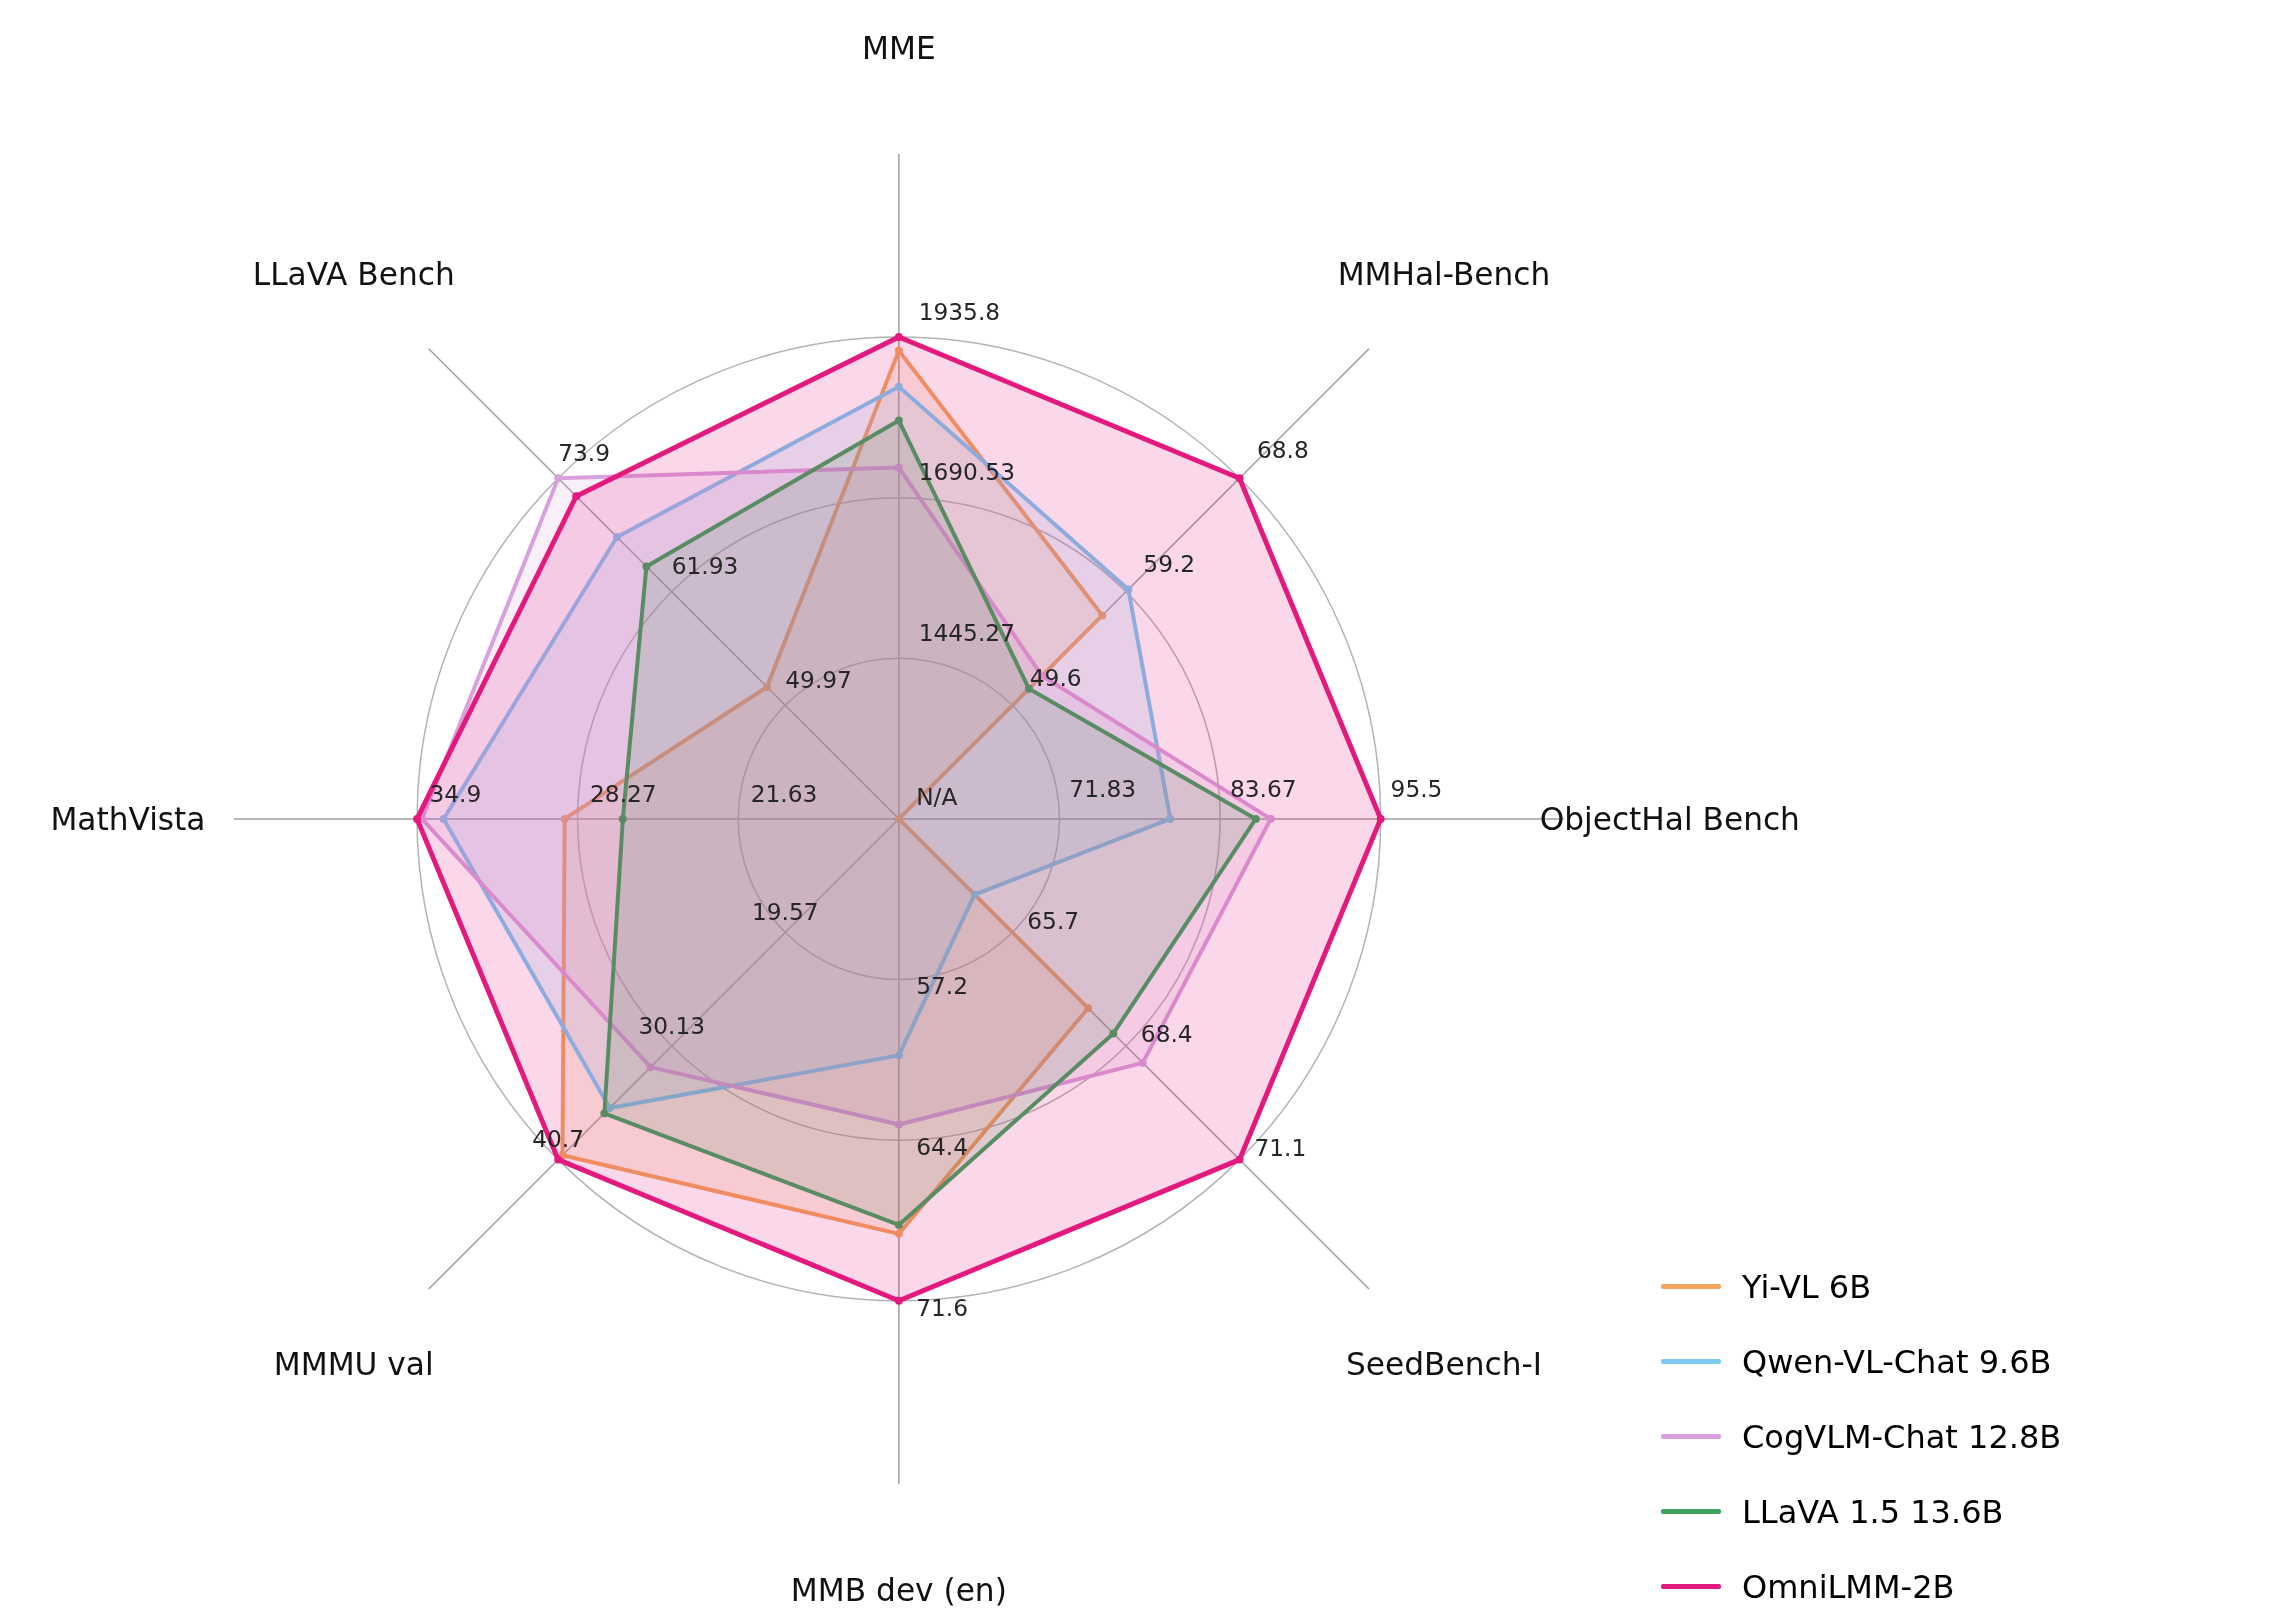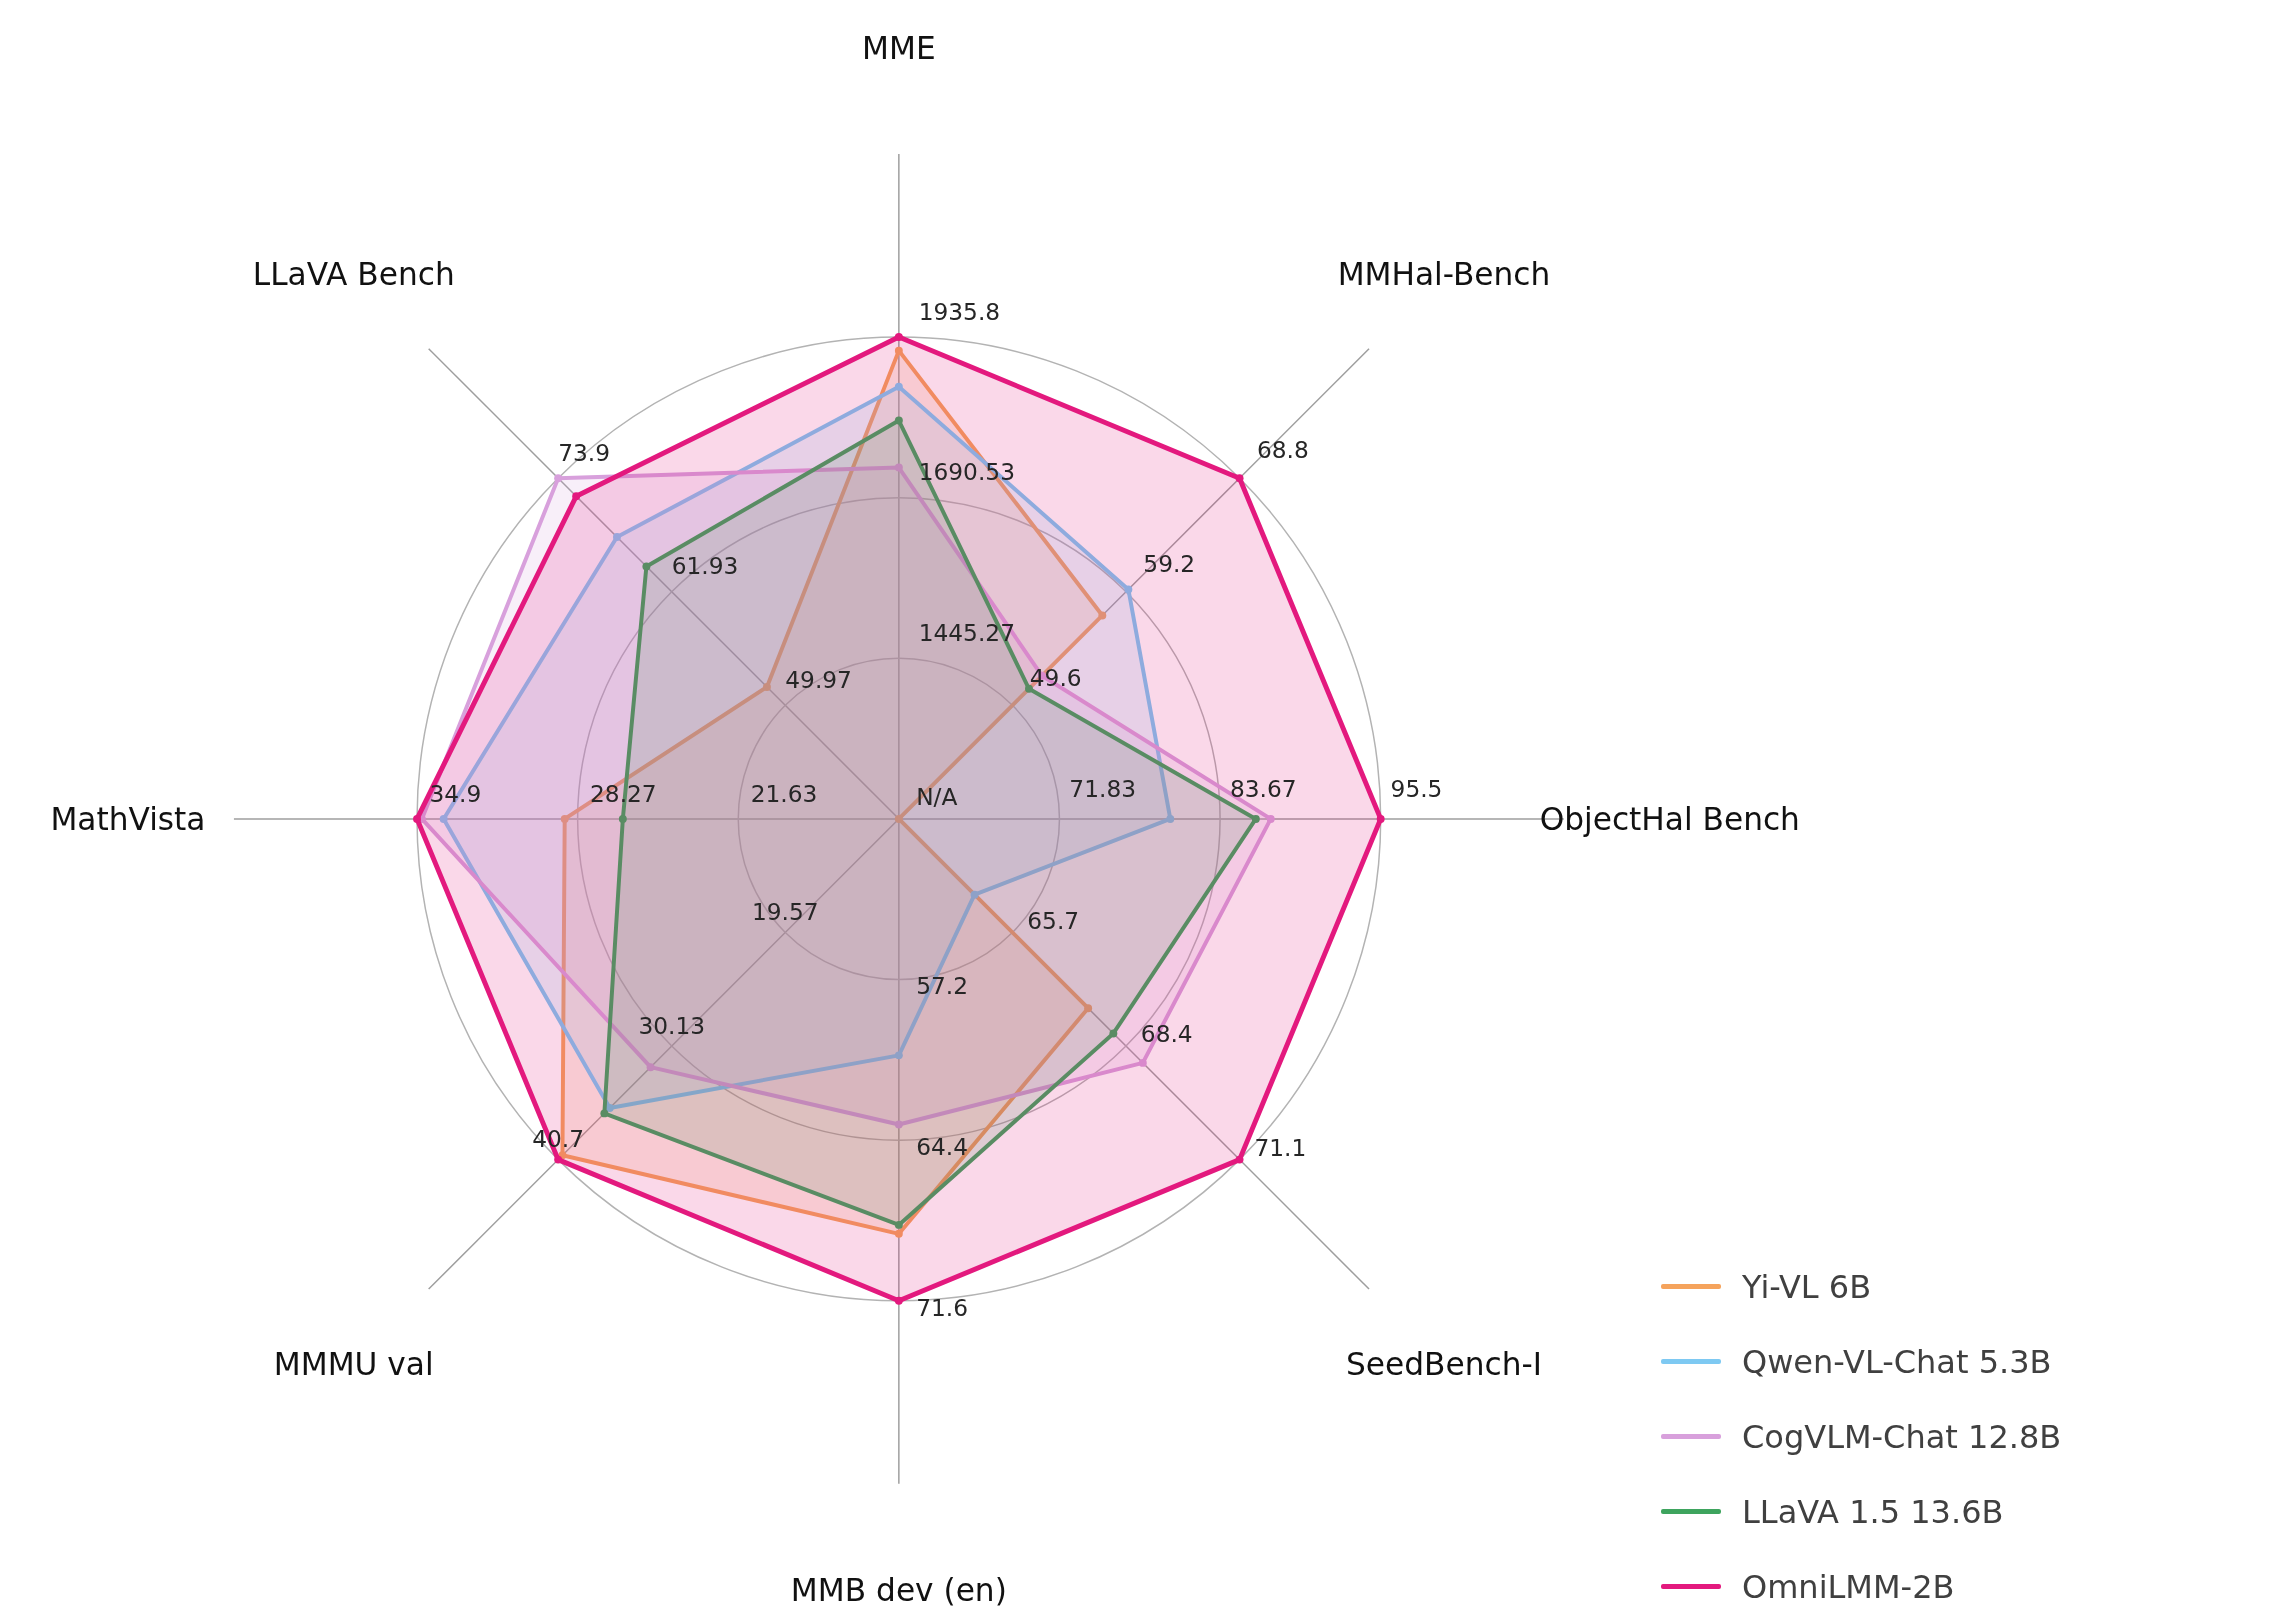--- a/index.html
+++ b/index.html
@@ -7,21 +7,21 @@
     width:2284px;height:1618px;background:#ffffff;position:relative;overflow:hidden;
     font-family:"DejaVu Sans", sans-serif;
   }
   #radar-svg{position:absolute;left:0;top:0;}
   .legend{
     position:absolute;left:1661px;top:1249px;
     display:flex;flex-direction:column;
   }
   .legend-row{display:flex;align-items:center;height:75px;}
   .swatch{display:inline-block;width:60px;height:5.5px;border-radius:2px;margin-right:21px;flex:0 0 auto;}
-  .legend-label{font-size:32px;color:#404040;white-space:nowrap;line-height:1;}
+  .legend-label{font-size:32px;color:#000000;white-space:nowrap;line-height:1;}
   text{font-family:"DejaVu Sans", sans-serif;}
 </style>
 </head>
 <body>
 
 <svg id="radar-svg" width="2284" height="1618" viewBox="0 0 4607 3264" xmlns="http://www.w3.org/2000/svg">
     <line x1="1813" y1="310.6400000000001" x2="1813" y2="2993.3599999999997" stroke="#9e9e9e" stroke-width="3"></line>
     <line x1="2761.4847520123876" y1="703.5152479876127" x2="864.5152479876127" y2="2600.4847520123876" stroke="#9e9e9e" stroke-width="3"></line>
     <line x1="3154.3599999999997" y1="1652" x2="471.6400000000001" y2="1652.0000000000002" stroke="#9e9e9e" stroke-width="3"></line>
     <line x1="2761.4847520123876" y1="2600.484752012387" x2="864.5152479876125" y2="703.5152479876127" stroke="#9e9e9e" stroke-width="3"></line>
@@ -108,21 +108,21 @@
     <text x="713.3075338986812" y="552.3075338986814" text-anchor="middle" dominant-baseline="central" font-size="63" fill="#111111">LLaVA Bench</text>
   </svg>
 
 <div class="legend" id="legend">
     <div class="legend-row">
       <span class="swatch" style="background: rgb(245, 163, 92);"></span>
       <span class="legend-label">Yi-VL 6B</span>
     </div>
     <div class="legend-row">
       <span class="swatch" style="background: rgb(126, 201, 242);"></span>
-      <span class="legend-label">Qwen-VL-Chat 5.3B</span>
+      <span class="legend-label">Qwen-VL-Chat 9.6B</span>
     </div>
     <div class="legend-row">
       <span class="swatch" style="background: rgb(216, 160, 220);"></span>
       <span class="legend-label">CogVLM-Chat 12.8B</span>
     </div>
     <div class="legend-row">
       <span class="swatch" style="background: rgb(62, 164, 94);"></span>
       <span class="legend-label">LLaVA 1.5 13.6B</span>
     </div>
     <div class="legend-row">

